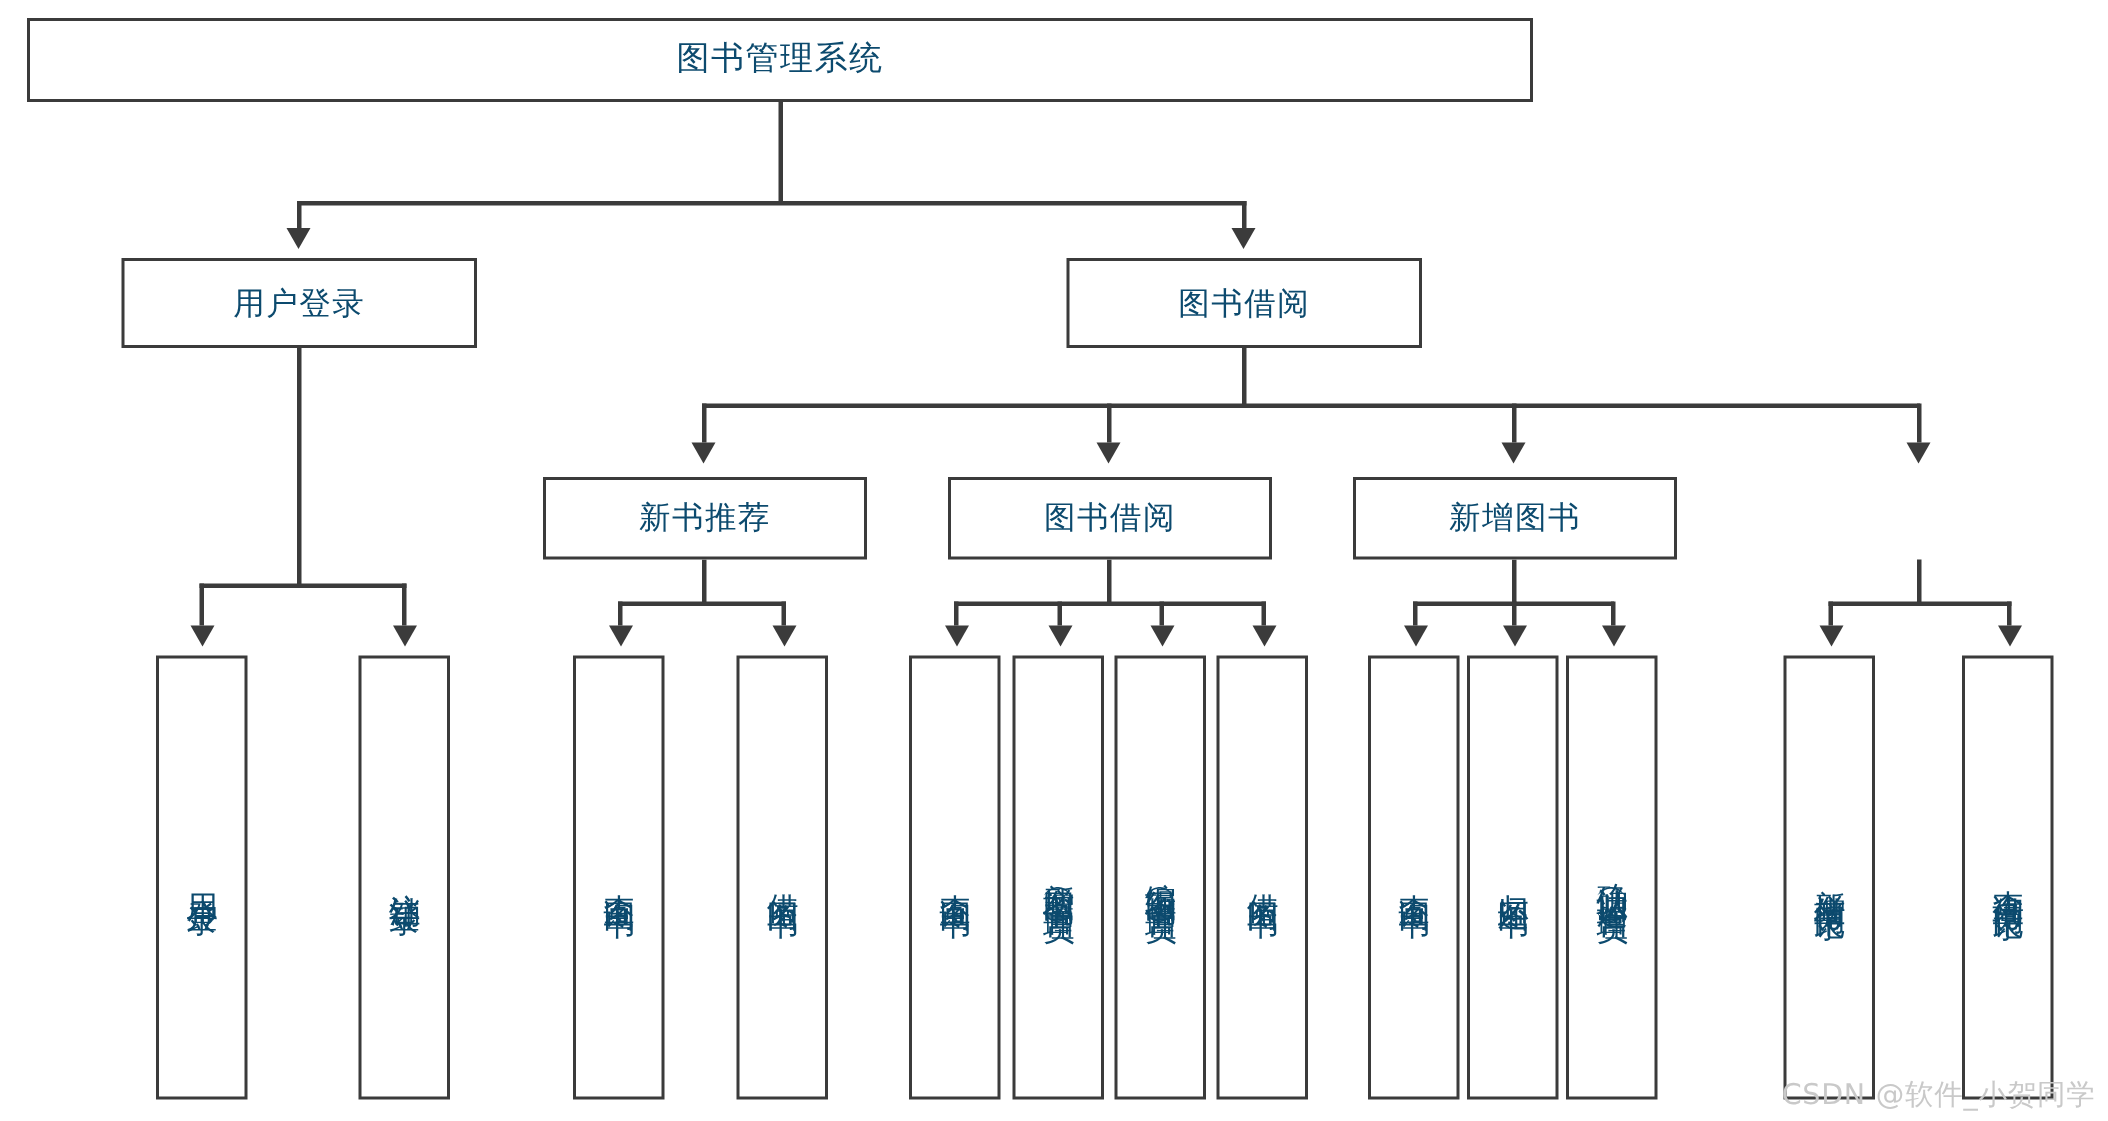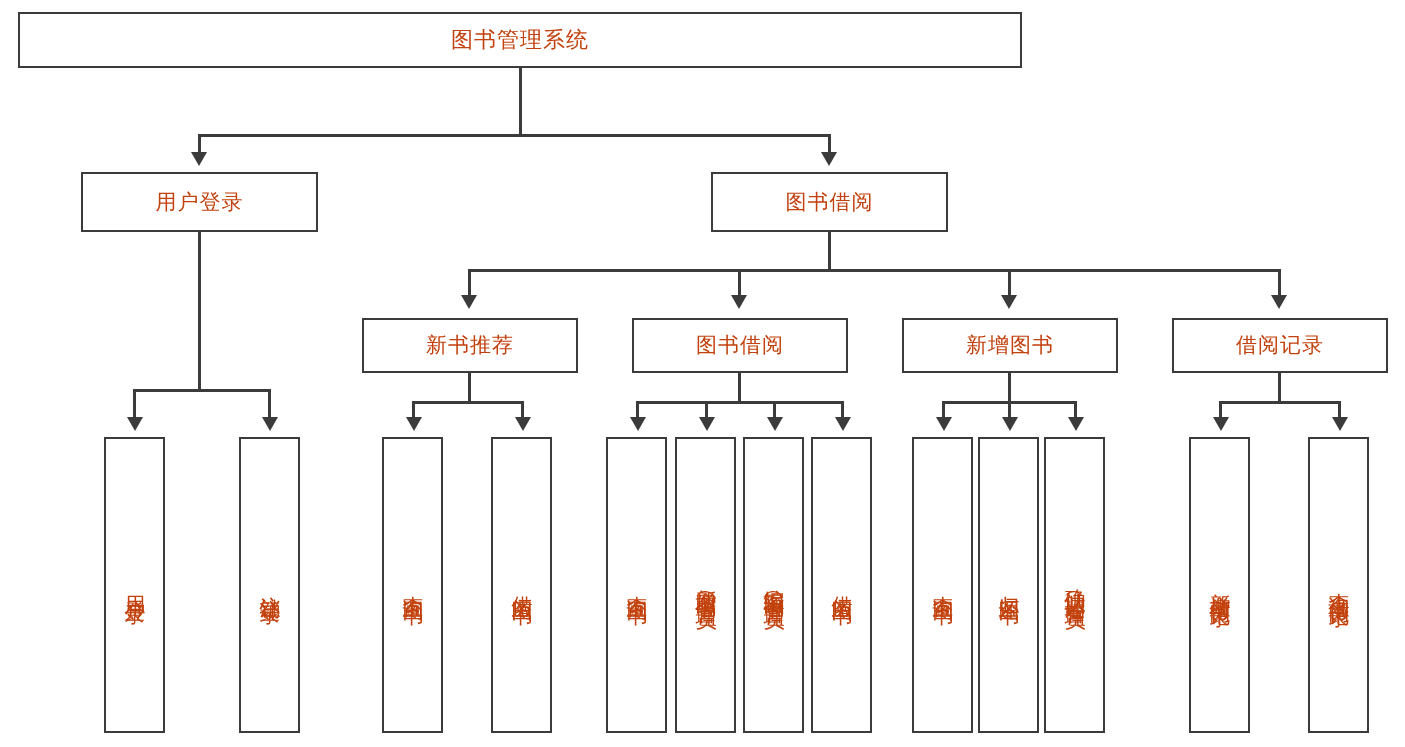--- a/index.html
+++ b/index.html
@@ -23,21 +23,21 @@
     border:2px solid #3b3b3b;
     display:flex;
     align-items:center;
     justify-content:center;
     z-index:3;
   }
   .node .label{
     font-size:22px;
     line-height:1.25;
     letter-spacing:1px;
-    color:#c2410c;
+    color:#0c4a6e;
     white-space:nowrap;
     user-select:none;
   }
   
   .node.root{ border-width:2px; }
   .node.root .label{ font-size:22px; }
 
   .node.mid .label{ font-size:21px; }
 
   
@@ -131,23 +131,20 @@
 
   <div class="node mid" style="left:632px; top:318px; width:216px; height:55px;">
     <span class="label">图书借阅</span>
   </div>
   <div class="node mid" style="left:362px; top:318px; width:216px; height:55px;">
     <span class="label">新书推荐</span>
   </div>
   <div class="node mid" style="left:902px; top:318px; width:216px; height:55px;">
     <span class="label">新增图书</span>
   </div>
-  <div class="node mid" style="left:1172px; top:318px; width:216px; height:55px;">
-    <span class="label">借阅记录</span>
-  </div>
 
   <div class="edge v" style="left:468px; top:373px; height:30px;"></div>
   <div class="edge h" style="left:412px; top:401px; width:112px;"></div>
   <div class="edge v" style="left:412px; top:401px; height:16px;"></div>
   <div class="edge v" style="left:521px; top:401px; height:16px;"></div>
   <div class="arrow" style="left:406px; top:417px;"></div>
   <div class="arrow" style="left:515px; top:417px;"></div>
 
   <div class="edge v" style="left:738px; top:373px; height:30px;"></div>
   <div class="edge h" style="left:636px; top:401px; width:208px;"></div>
@@ -213,14 +210,15 @@
     <span class="label">确认归还（管理员）</span>
   </div>
 
   <div class="node leaf" style="left:1189px; top:437px; width:61px; height:296px;">
     <span class="label">新增借阅记录</span>
   </div>
   <div class="node leaf" style="left:1308px; top:437px; width:61px; height:296px;">
     <span class="label">查询借阅记录</span>
   </div>
 
+  <div id="watermark">CSDN @软件_小贺同学</div>
 
 </div>
 
 </body></html>

